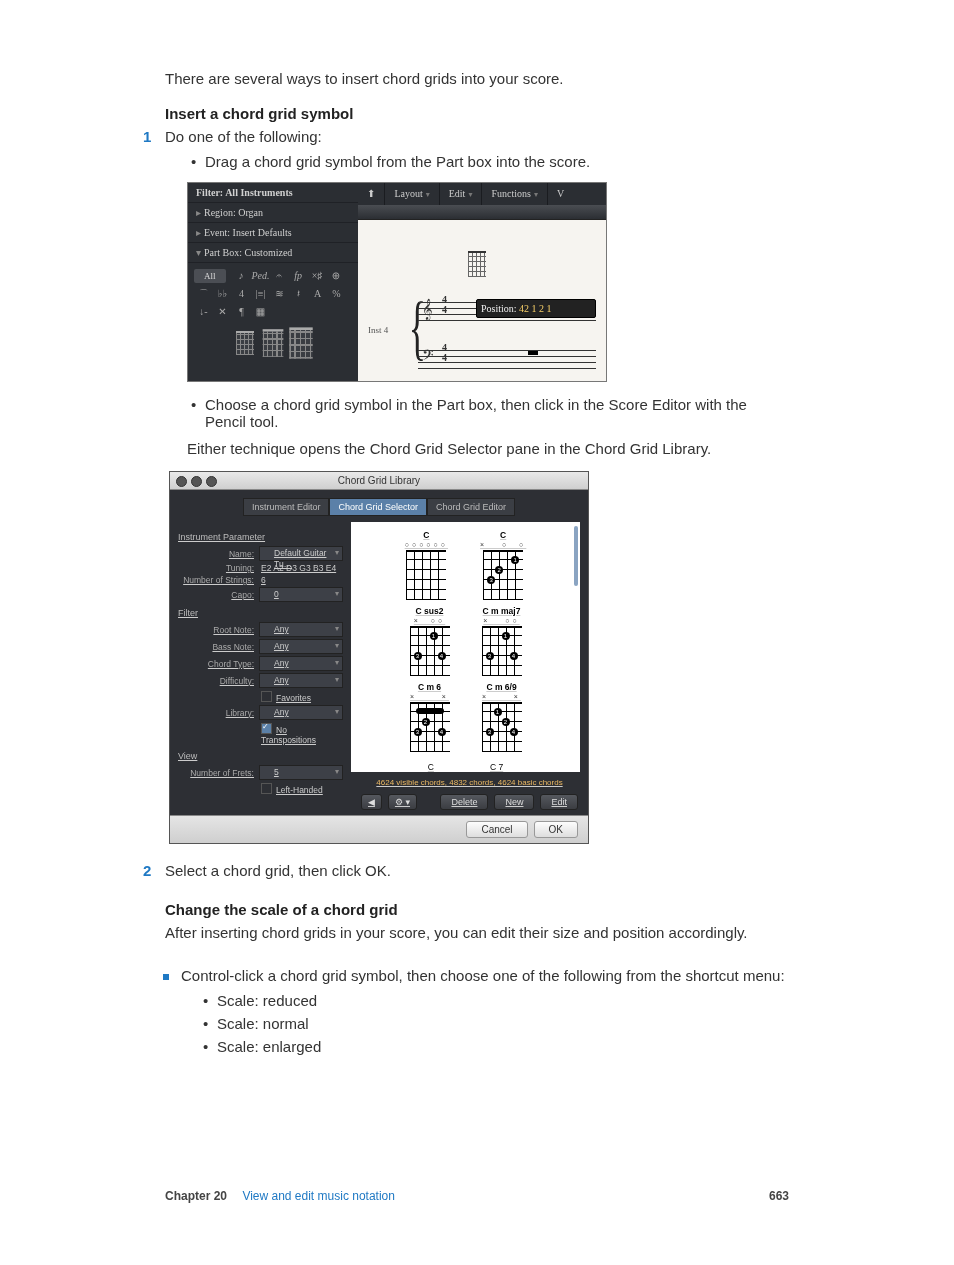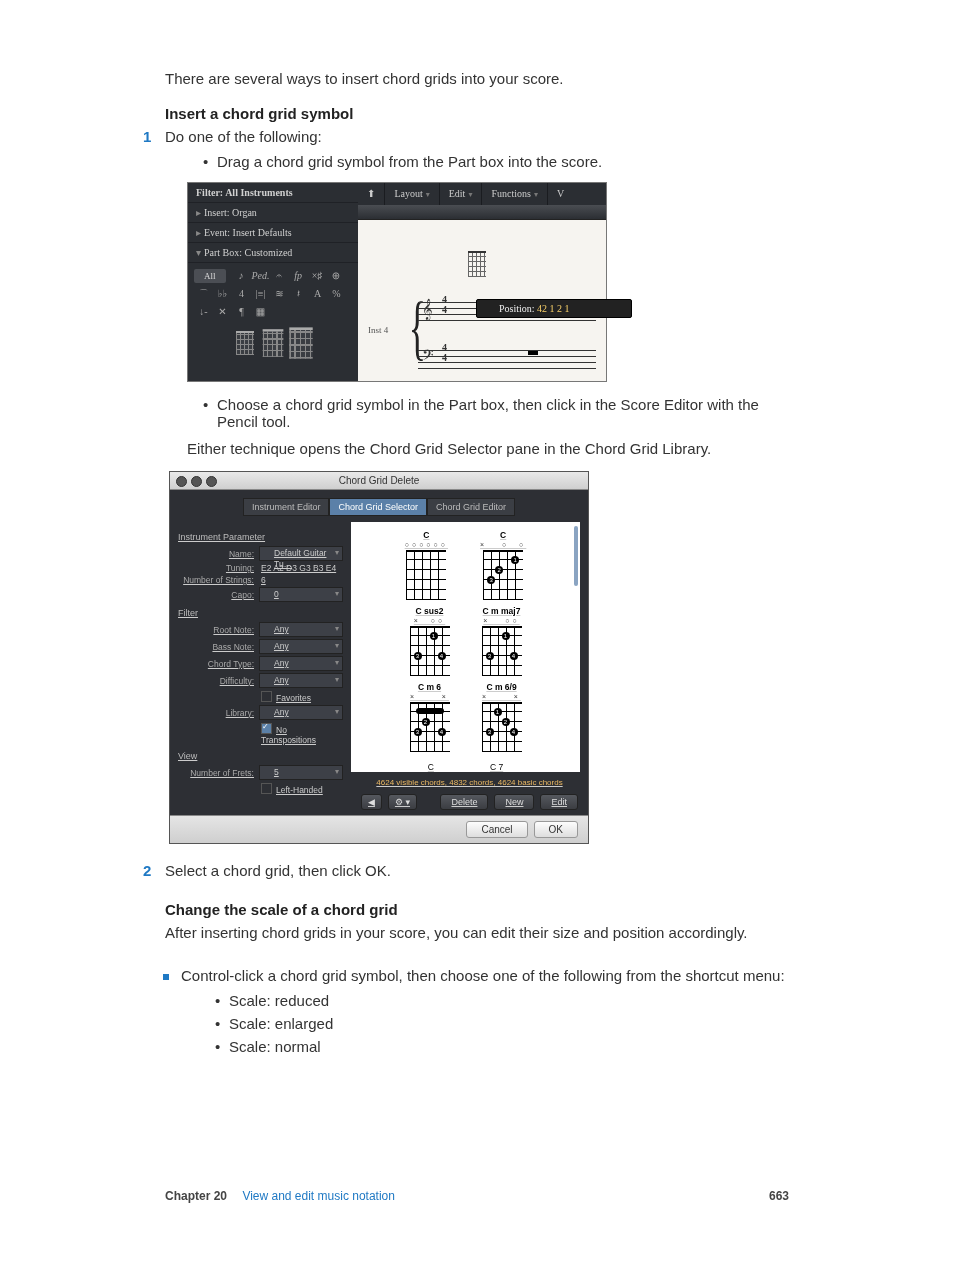--- a/index.html
+++ b/index.html
@@ -47,21 +47,21 @@
   }
   .step-num {
     color: #1f79c4;
     font-weight: 600;
     position: absolute;
     left: 0;
   }
   ul.bullets {
     list-style: none;
     padding-left: 22px;
-    margin: 8px 16px;
+    margin: 8px 4px;
   }
   ul.bullets > li {
     position: relative;
     padding-left: 14px;
     margin: 6px 0;
     font-size: 15px;
   }
   ul.bullets > li::before {
     content: "•";
     position: absolute;
@@ -214,21 +214,21 @@
   .wholerest {
     position:absolute; right:58px; top:10px; width:10px; height:4px; background:#000;
   }
   .pos-tip {
     position: absolute;
     left: 118px; top: 94px;
     width:110px;
     background: #222;
     color: #eee;
     font-size: 10px;
-    padding: 3px 22px;
+    padding: 3px 4px;
     border-radius: 2px;
     border:1px solid #000;
   }
   .pos-tip .pv { color:#f7cf68; }
 
   
   .shot2 {
     margin: 10px 0 18px 4px;
     width: 418px;
     background: #2d2f34;
@@ -415,21 +415,21 @@
       <span>Do one of the following:</span>
 
       <ul class="bullets">
         <li>Drag a chord grid symbol from the Part box into the score.</li>
       </ul>
 
       
       <div class="shot1">
         <div class="leftpanel">
           <div class="row"><b>Filter: All Instruments</b></div>
-          <div class="row"><span class="arrow">▸</span><span>Insert: Organ</span></div>
+          <div class="row"><span class="arrow">▸</span><span>Region: Organ</span></div>
           <div class="row"><span class="arrow">▸</span><span>Event: Insert Defaults</span></div>
           <div class="row"><span class="arrow">▾</span><span>Part Box: Customized</span></div>
           <div class="tools">
             <span class="allbtn">All</span>
             <span class="toolcell">♪</span>
             <span class="toolcell"><i>Ped.</i></span>
             <span class="toolcell">𝄐</span>
             <span class="toolcell"><i>fp</i></span>
             <span class="toolcell">×♯</span>
             <span class="toolcell">⊕</span>
@@ -490,21 +490,21 @@
       </ul>
       <p class="either">Either technique opens the Chord Grid Selector pane in the Chord Grid Library.</p>
 
       
       <div class="shot2">
         <div class="traffic">
           <span class="tr-dot"></span>
           <span class="tr-dot"></span>
           <span class="tr-dot"></span>
         </div>
-        <div class="titlebar">Chord Grid Delete</div>
+        <div class="titlebar">Chord Grid Library</div>
         <div class="tabs">
           <span class="tab">Instrument Editor</span>
           <span class="tab active">Chord Grid Selector</span>
           <span class="tab">Chord Grid Editor</span>
         </div>
         <div class="body">
           <div class="params">
             <div class="phead">Instrument Parameter</div>
             <div class="prow">
                 <span class="lbl">Name:</span>
@@ -654,22 +654,22 @@
   </ol>
 
   <p class="subhead" style="margin-top:22px;">Change the scale of a chord grid</p>
   <p class="intro" style="margin-bottom:26px;">After inserting chord grids in your score, you can edit their size and position accordingly.</p>
 
   <ul class="square" style="margin-left:-2px;">
     <li>Control-click a chord grid symbol, then choose one of the following from the shortcut menu:</li>
   </ul>
   <ul class="bullets" style="padding-left:34px;">
     <li>Scale: reduced</li>
+    <li>Scale: normal</li>
     <li>Scale: enlarged</li>
-    <li>Scale: normal</li>
   </ul>
 
   <div class="footer">
     <span class="chap">Chapter  20</span>
     <span class="ct">View and edit music notation</span>
     <span class="pn">663</span>
   </div>
 </div>
 
 </body></html>

